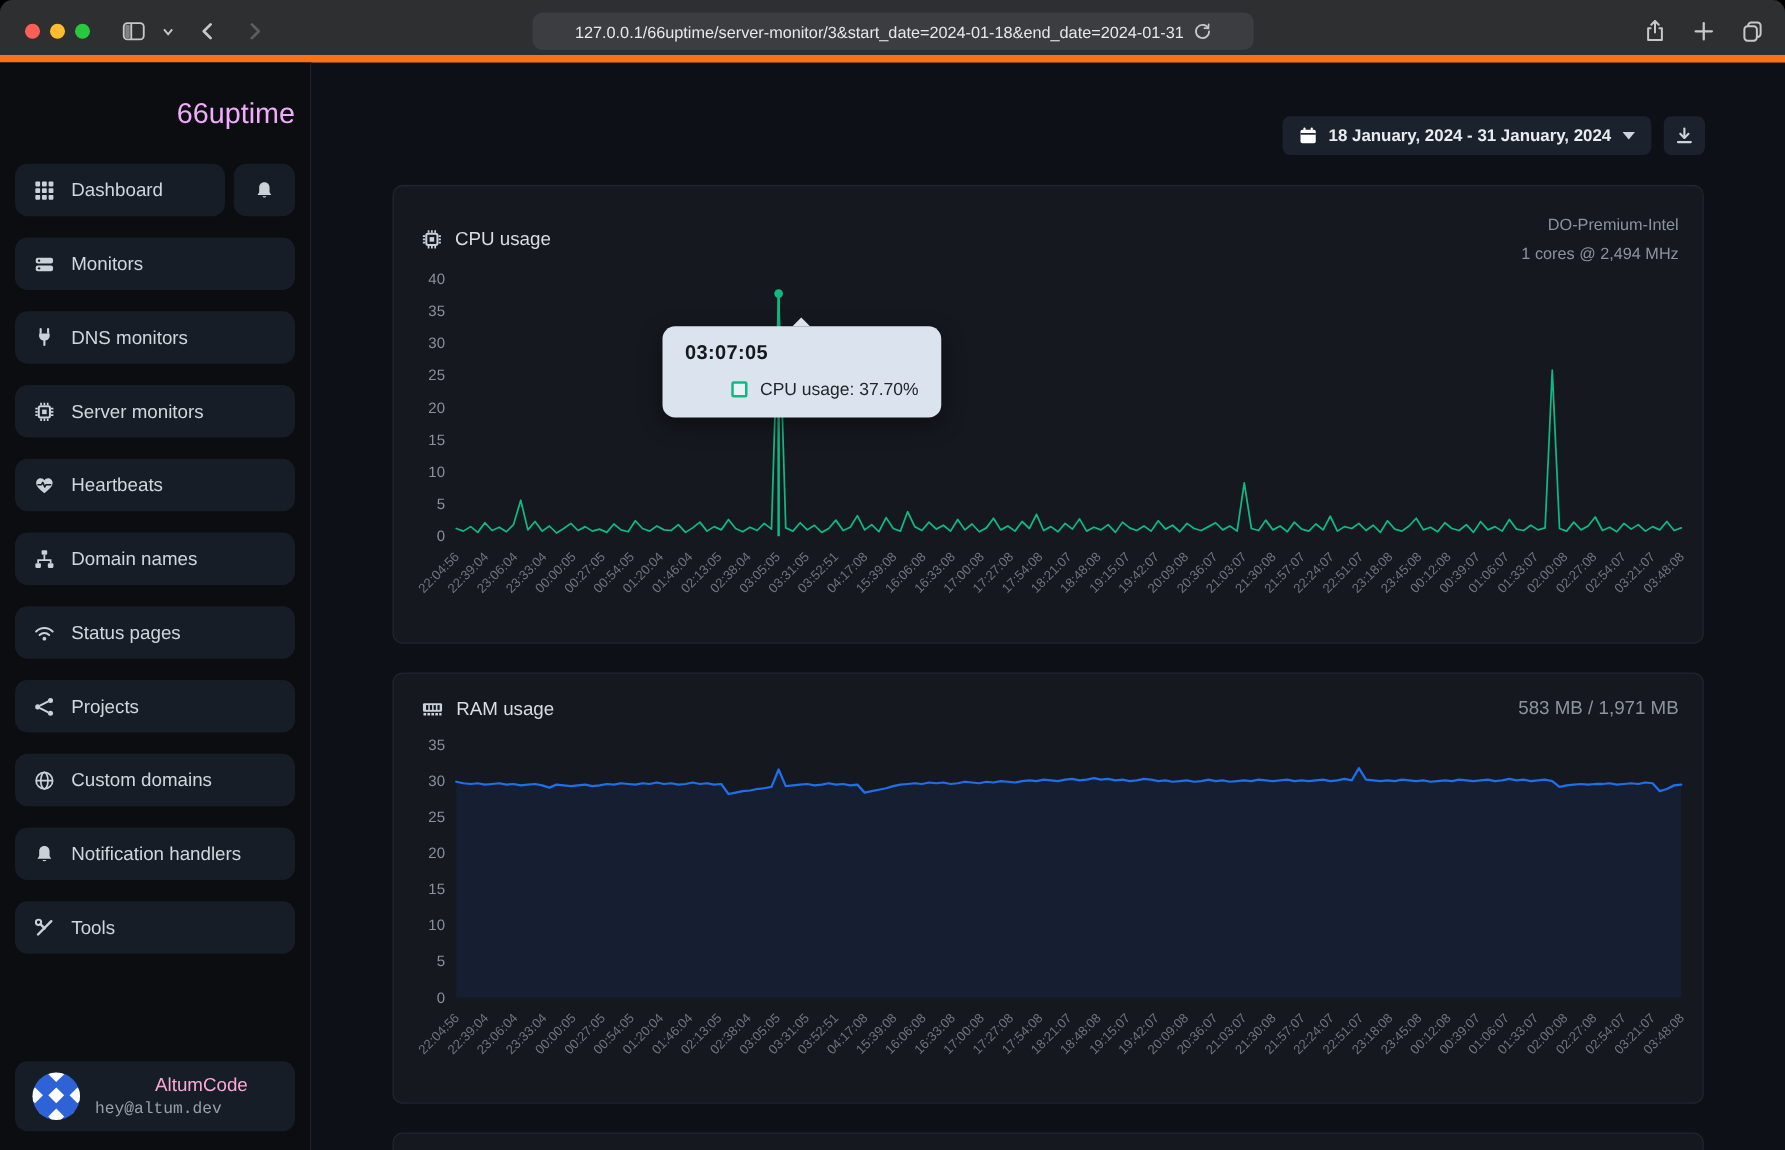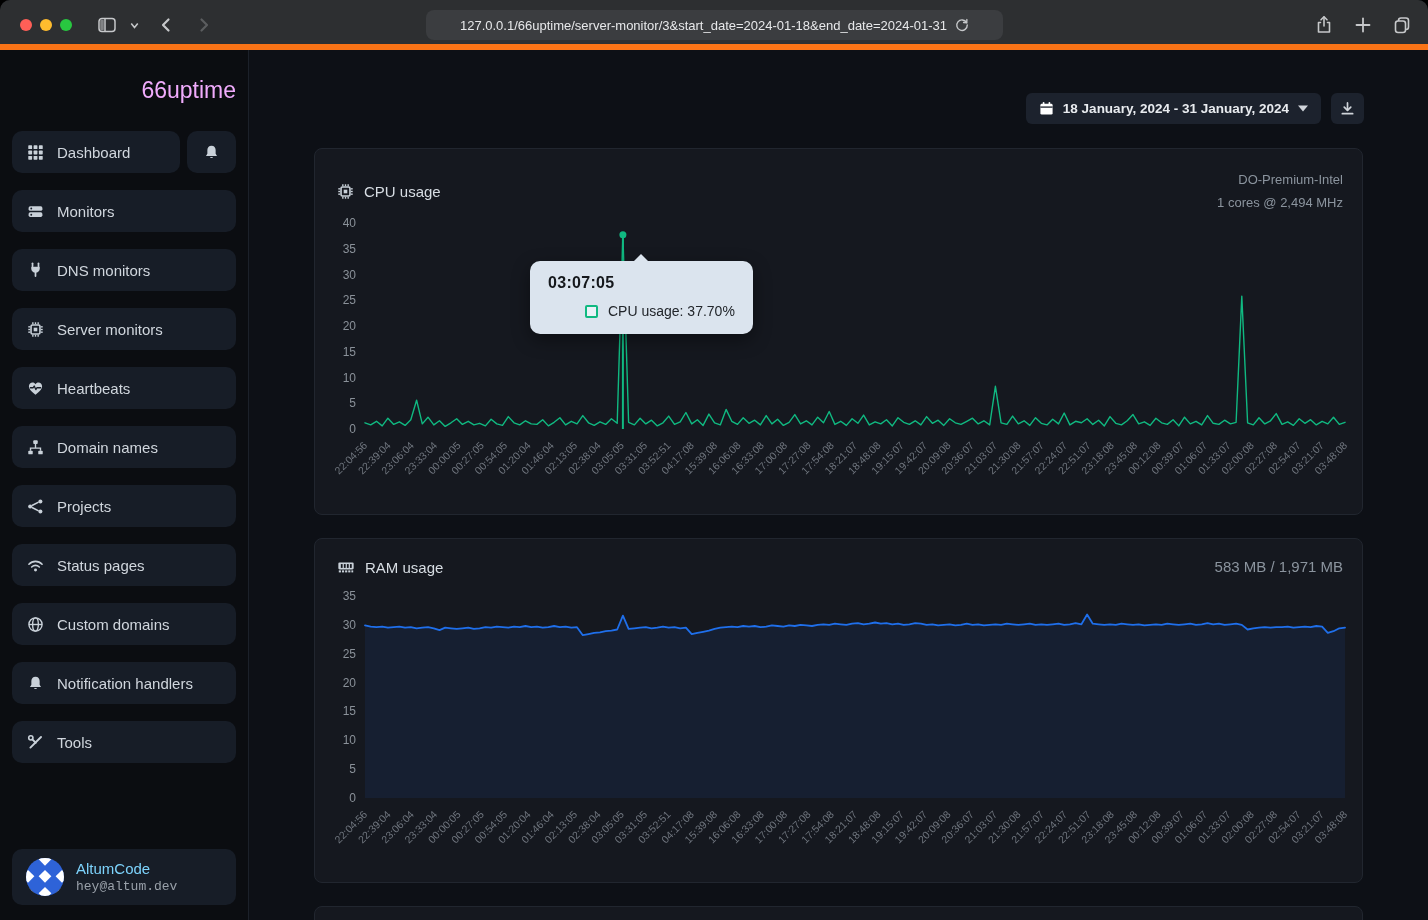--- a/index.html
+++ b/index.html
@@ -23,21 +23,21 @@
   .sidebar { width:249px; background:#0b0d11; border-right:1px solid #1c212a; padding:0 12px; position:relative; flex:none; }
   .brand { text-align:right; color:#f0abfc; font-size:23px; font-weight:500; margin-top:26px; height:28px; line-height:28px; }
   nav { margin-top:27px; }
   .nav-row { display:flex; gap:7px; margin-bottom:17px; }
   .nav-item { flex:1; height:42px; background:#171d27; border-radius:10px; display:flex; align-items:center;
               gap:13px; padding-left:15px; color:#d0d6dd; font-size:15px; cursor:default; }
   .nav-bell { flex:none; width:49px; height:42px; background:#171d27; border-radius:10px; display:flex; align-items:center; justify-content:center; }
   .nav-item svg, .nav-bell svg { flex:none; }
   .user-card { position:absolute; left:12px; right:12px; bottom:15px; height:56px; background:#171d27; border-radius:10px;
                display:flex; align-items:center; gap:12px; padding-left:14px; }
-  .user-name { color:#7dd3fc; font-size:15px; }
+  .user-name { color:#f9a8d4; font-size:15px;margin-left:48px; }
   .user-email { color:#99a0a9; font-size:13px; margin-top:2px;font-family:Liberation Mono, monospace; }
 
   .main { flex:1; padding:43px 64px 0 65px; overflow:hidden; }
   .toolbar { display:flex; justify-content:flex-end; gap:10px; margin-bottom:24px; }
   .date-btn { height:31px; background:#1c222d; border:none; border-radius:6px; color:#e8ebef; font-size:13.5px; font-weight:700;
               font-family:inherit; display:flex; align-items:center; gap:9px; padding:0 13px;text-align:right; }
   .dl-btn { width:33px; height:31px; background:#1c222d; border:none; border-radius:6px; display:flex; align-items:center; justify-content:center; color:#cfd4da; }
 
   .card { width:1049px; background:#15181f; border:1px solid #21262f; border-radius:8px; position:relative; margin-bottom:23px; }
   #cpu-card { height:367px; }
@@ -210,40 +210,40 @@
                   <rect x="10.6" y="11" width="4.2" height="3.4" rx="0.8" fill="#c9d1d9"></rect>
                   <path d="M8 4.6 V8 M3.3 11 V8.6 H12.7 V11" fill="none" stroke="#c9d1d9" stroke-width="1.3"></path>
                 </svg>
               </span>
               <span>Domain names</span>
             </div>
           </div>
           <div class="nav-row">
             <div class="nav-item">
               <span style="display: flex;">
+                <svg width="17" height="17" viewBox="0 0 16 16" fill="none" stroke="#c9d1d9" stroke-width="1.5" stroke-linecap="round">
+                  <path d="M1.8 6.8 C3.5 5 5.6 4.1 8 4.1 C10.4 4.1 12.5 5 14.2 6.8"></path>
+                  <path d="M4.4 9.4 C5.5 8.4 6.7 7.9 8 7.9 C9.3 7.9 10.5 8.4 11.6 9.4"></path>
+                  <circle cx="8" cy="12.2" r="1.4" fill="#c9d1d9" stroke="none"></circle>
+                </svg>
+              </span>
+              <span>Status pages</span>
+            </div>
+          </div>
+          <div class="nav-row">
+            <div class="nav-item">
+              <span style="display: flex;">
                 <svg width="17" height="17" viewBox="0 0 16 16">
                   <circle cx="3" cy="8" r="1.9" fill="#c9d1d9"></circle>
                   <circle cx="12.6" cy="3.2" r="1.9" fill="#c9d1d9"></circle>
                   <circle cx="12.6" cy="12.8" r="1.9" fill="#c9d1d9"></circle>
                   <path d="M4.7 7.1 L10.9 3.9 M4.7 8.9 L10.9 12.1" stroke="#c9d1d9" stroke-width="1.5"></path>
                 </svg>
               </span>
               <span>Projects</span>
-            </div>
-          </div>
-          <div class="nav-row">
-            <div class="nav-item">
-              <span style="display: flex;">
-                <svg width="17" height="17" viewBox="0 0 16 16" fill="none" stroke="#c9d1d9" stroke-width="1.5" stroke-linecap="round">
-                  <path d="M1.8 6.8 C3.5 5 5.6 4.1 8 4.1 C10.4 4.1 12.5 5 14.2 6.8"></path>
-                  <path d="M4.4 9.4 C5.5 8.4 6.7 7.9 8 7.9 C9.3 7.9 10.5 8.4 11.6 9.4"></path>
-                  <circle cx="8" cy="12.2" r="1.4" fill="#c9d1d9" stroke="none"></circle>
-                </svg>
-              </span>
-              <span>Status pages</span>
             </div>
           </div>
           <div class="nav-row">
             <div class="nav-item">
               <span style="display: flex;">
                 <svg width="17" height="17" viewBox="0 0 16 16" fill="none" stroke="#c9d1d9" stroke-width="1.3">
                   <circle cx="8" cy="8" r="6.2"></circle>
                   <ellipse cx="8" cy="8" rx="2.7" ry="6.2"></ellipse>
                   <line x1="1.8" y1="8" x2="14.2" y2="8"></line>
                 </svg>

